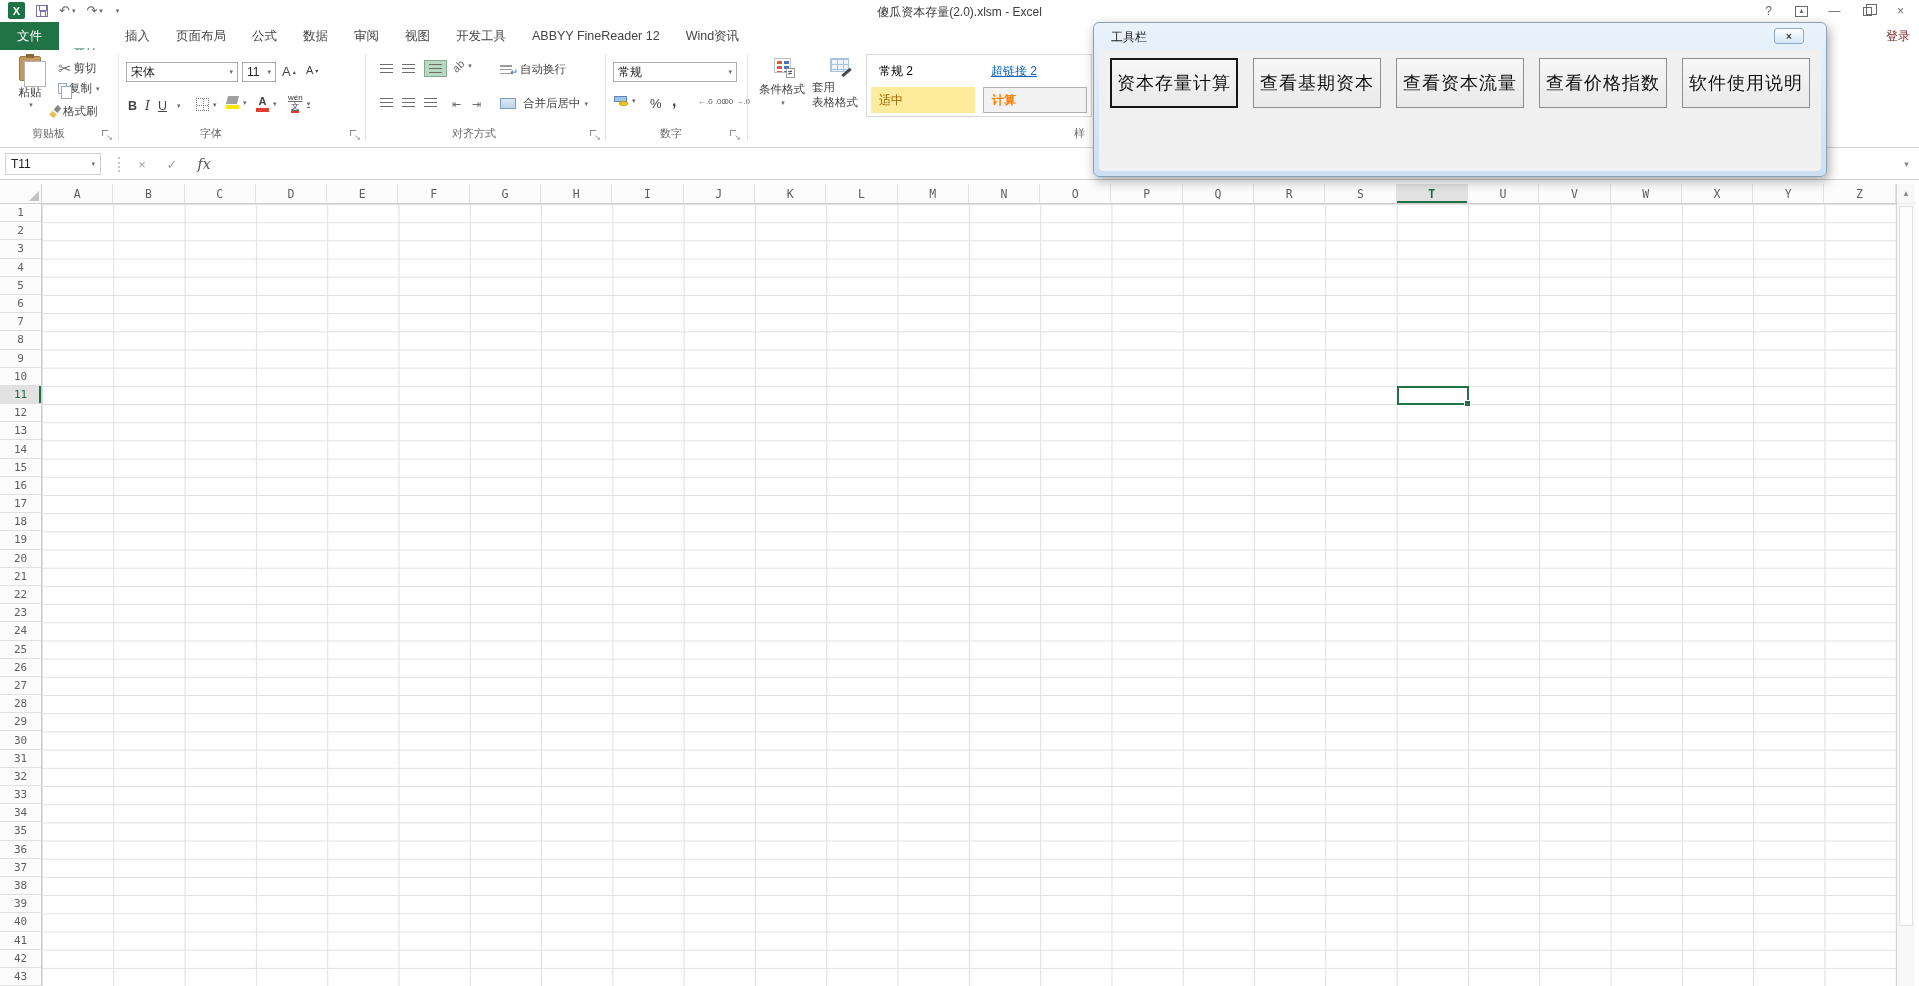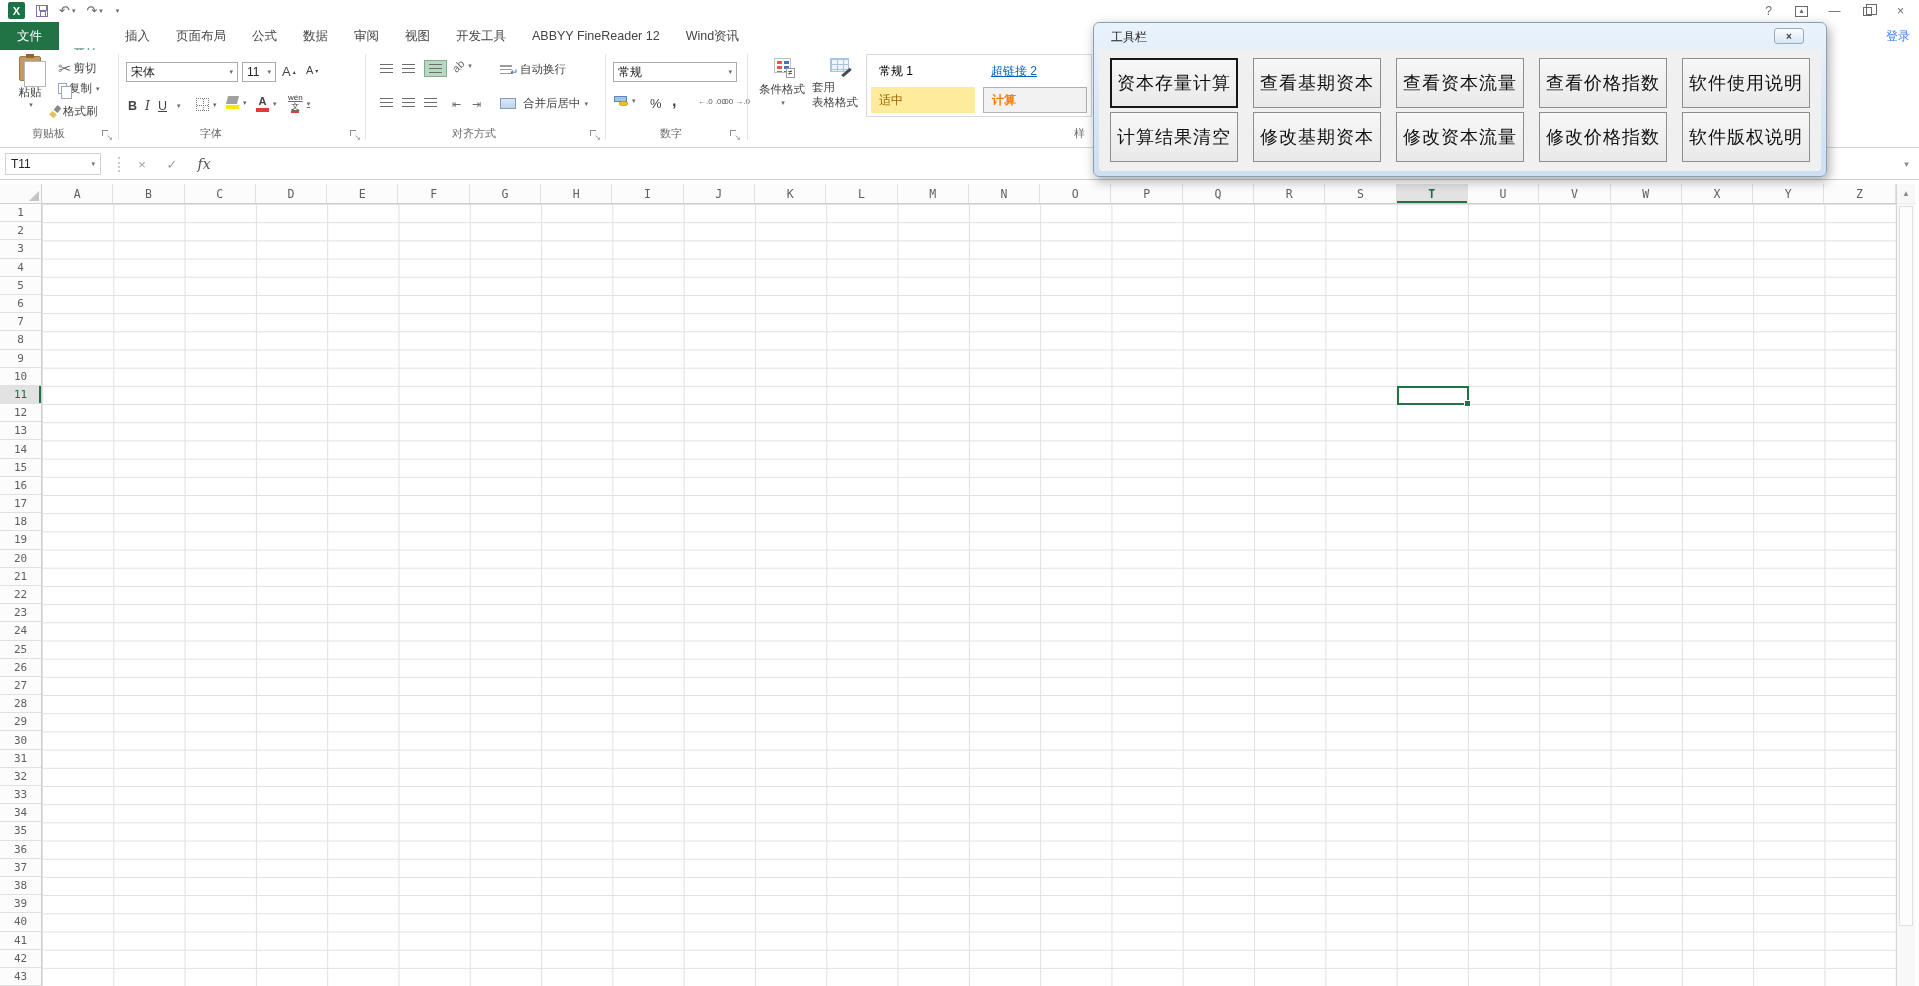--- a/index.html
+++ b/index.html
@@ -22,21 +22,21 @@
   .rd-ic{width:13px;height:11px;border:1px solid #6a6a6a;display:flex;align-items:flex-start;justify-content:center;font-size:8px;line-height:8px;color:#6a6a6a;}
   .restore-ic{width:9px;height:9px;border:1px solid #6a6a6a;position:relative;background:#fff;}
   .restore-ic:before{content:"";position:absolute;left:2px;top:-4px;width:9px;height:9px;border:1px solid #6a6a6a;}
 
   
   .tabrow{position:absolute;top:22px;left:0;right:0;height:28px;background:#fff;}
   .tabs{display:flex;height:28px;align-items:stretch;}
   .tab{padding:0 13px;display:flex;align-items:center;font-size:12.5px;color:#444;white-space:nowrap;}
   .tab-file{background:#217346;color:#fff;padding:0 17px;}
   .tab-active{color:#217346;background:#fff;border:1px solid #d5d5d5;border-bottom:none;margin-top:31px;}
-  .signin{position:absolute;right:9px;top:0;height:28px;display:flex;align-items:center;font-size:12px;color:#3b82f6;}
+  .signin{position:absolute;right:9px;top:0;height:28px;display:flex;align-items:center;font-size:12px;color:#7f1d1d;}
 
   
   .ribbon{position:absolute;top:50px;left:0;right:0;height:98px;background:#fff;border-bottom:1px solid #d5d5d5;}
   .gsep{position:absolute;top:4px;height:86px;width:1px;background:#e4e4e4;}
   .glabel{position:absolute;bottom:6px;font-size:11px;color:#6a6a6a;white-space:nowrap;}
   .launcher{position:absolute;bottom:7px;width:10px;height:10px;}
   .launcher:before{content:"";position:absolute;left:0;top:0;width:5px;height:5px;border-left:1px solid #8c8c8c;border-top:1px solid #8c8c8c;}
   .launcher:after{content:"↘";position:absolute;right:-1px;bottom:-2px;font-size:8px;color:#8c8c8c;line-height:1;}
   .rtext{font-size:11.5px;color:#444;white-space:nowrap;}
   .combo{position:absolute;border:1px solid #ababab;background:#fff;height:20px;display:flex;align-items:center;justify-content:space-between;padding:0 4px;font-size:12px;color:#222;}
@@ -140,20 +140,21 @@
       <span class="tinybtn">
           <span>↶</span>
           <span class="dd">▾</span>
         </span>
       <span class="tinybtn">
           <span>↷</span>
           <span class="dd">▾</span>
         </span>
       <span class="dd">▾</span>
     </div>
+    <div class="title-text">傻瓜资本存量(2.0).xlsm - Excel</div>
     <div class="winctrl">
       <span class="wbtn">?</span>
       <span class="wbtn">
           <span class="rd-ic">▴</span>
         </span>
       <span class="wbtn">—</span>
       <span class="wbtn">
           <span class="restore-ic"></span>
         </span>
       <span class="wbtn">×</span>
@@ -325,21 +326,21 @@
       <div class="cf-ic" style="margin:0 auto;"></div>
       <div class="rtext" style="margin-top:9px;">条件格式</div>
       <div class="dd" style="margin-top:2px;">▾</div>
     </div>
     <div style="position:absolute;left:812px;top:8px;width:54px;">
       <div class="ft-ic" style="margin:0 auto;"></div>
       <div class="rtext" style="margin-top:8px;">套用</div>
       <div class="rtext">表格格式</div>
     </div>
     <div class="gallery">
-        <div class="gcell g-normal">常规 1</div>
+        <div class="gcell g-normal">常规 2</div>
         <div class="gcell g-hyperlink">超链接 2</div>
         <div class="gcell g-medium">适中</div>
         <div class="gcell g-calculation">计算</div>
       </div>
     <div class="glabel" style="left:1074px;">样</div>
   </div>
 
   <div class="fbar">
     <div class="namebox">
       <span>T11</span>
@@ -441,23 +442,16 @@
     <div class="dtitle">工具栏</div>
     <div class="dclose">×</div>
     <div class="dbody">
         <div class="drow">
           <button class="dbtn default">资本存量计算</button>
           <button class="dbtn">查看基期资本</button>
           <button class="dbtn">查看资本流量</button>
           <button class="dbtn">查看价格指数</button>
           <button class="dbtn">软件使用说明</button>
         </div>
-        <div class="drow">
-          <button class="dbtn">计算结果清空</button>
-          <button class="dbtn">修改基期资本</button>
-          <button class="dbtn">修改资本流量</button>
-          <button class="dbtn">修改价格指数</button>
-          <button class="dbtn">软件版权说明</button>
-        </div>
       </div>
   </div>
 
 </div>
 
 </body></html>

